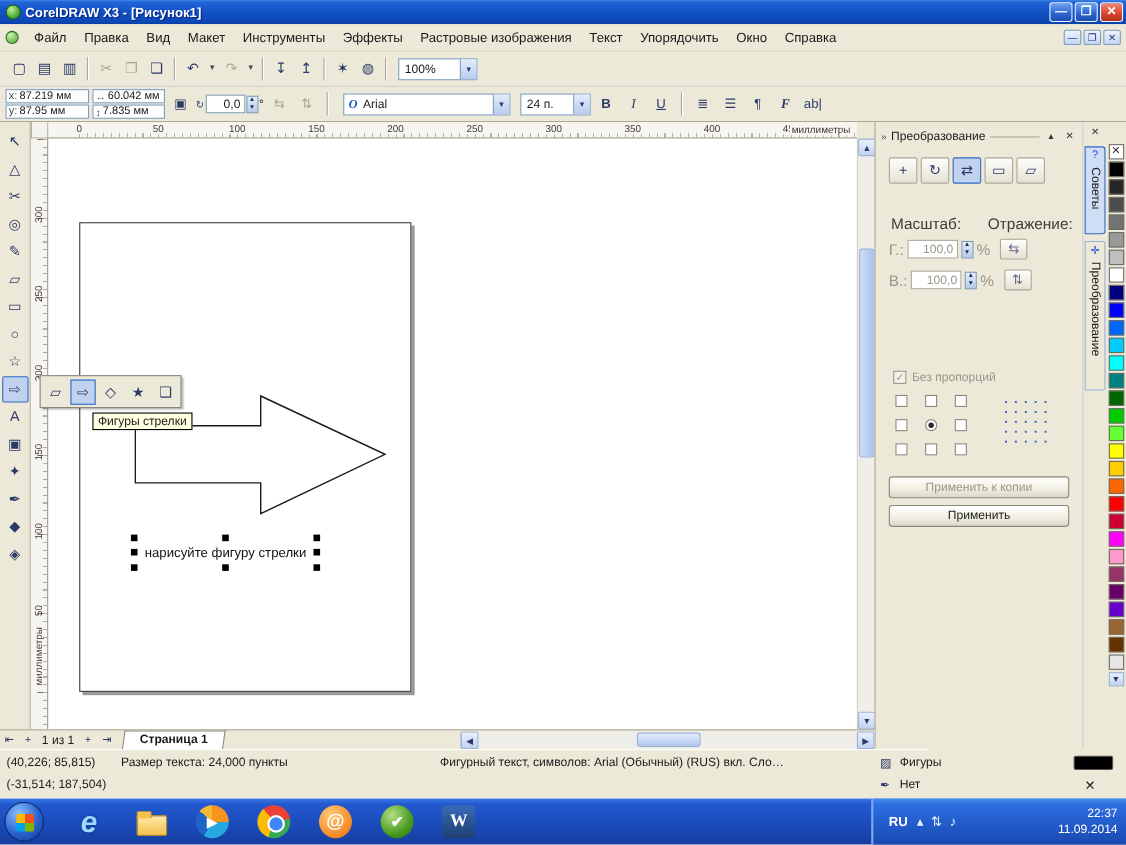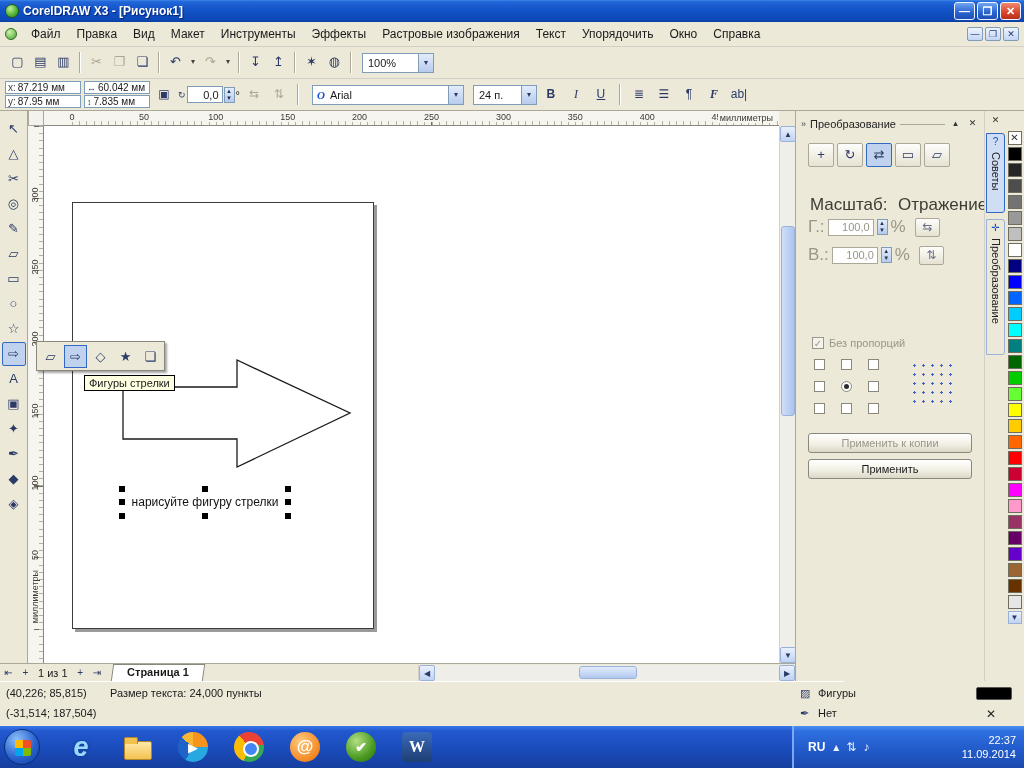--- a/index.html
+++ b/index.html
@@ -122,21 +122,21 @@
   .docker{position:absolute;left:795px;top:0;width:189px;height:570px;background:#ece9d8;border-left:1px solid #aca899;}
   .dk-header{position:absolute;left:5px;top:5px;right:5px;height:15px;display:flex;align-items:center;gap:4px;}
   .dk-header .chev{font-size:9px;color:#444;}
   .dk-header .ttl{font-size:11px;color:#222;}
   .dk-header .dash{flex:1;border-top:1px solid #aca899;margin-top:1px;}
   .dk-small{width:13px;height:13px;font-size:9px;line-height:12px;text-align:center;color:#333;}
   #docker-toolbar{position:absolute;left:12px;top:32px;display:flex;gap:3px;}
   .dk-btn{width:26px;height:24px;line-height:22px;text-align:center;font-size:13px;color:#2b3a67;
     background:linear-gradient(#fdfdfb,#e6e2d2);border:1px solid #aca899;border-radius:2px;}
   .dk-btn.active{background:#c1d2ee;border:1px solid #316ac5;}
-  .dk-label{position:absolute;font-size:17px;color:#3e3c35;}
+  .dk-label{position:absolute;font-size:14px;color:#3e3c35;}
   .dk-gray{color:#9a9689;}
   .dk-row{position:absolute;left:12px;display:flex;align-items:center;gap:3px;}
   .dk-field{width:46px;height:17px;background:#fff;border:1px solid #aca899;color:#9a9689;
     font-size:11px;display:flex;align-items:center;justify-content:flex-end;padding:0 3px;}
   .mir-btn{width:25px;height:19px;line-height:17px;text-align:center;font-size:12px;color:#6a6a8a;
     background:linear-gradient(#fdfdfb,#e6e2d2);border:1px solid #aca899;border-radius:2px;margin-left:6px;}
   .chk{display:flex;align-items:center;gap:5px;position:absolute;left:16px;top:226px;}
   .chk .box{width:12px;height:12px;background:#f4f2ea;border:1px solid #9a9689;font-size:10px;
     line-height:11px;text-align:center;color:#9a9689;}
   #anchor-grid{position:absolute;left:18px;top:248px;display:grid;grid-template-columns:repeat(3,11px);
@@ -533,20 +533,21 @@
     <span class="hscroll">
       <span class="sbtn left">◀</span>
       <span class="hthumb"></span>
       <span class="sbtn right">▶</span>
     </span>
   </div>
 
   <div class="statusbar">
     <span class="st" style="left:6px;top:5px">(40,226; 85,815)</span>
     <span class="st" style="left:110px;top:5px">Размер текста: 24,000 пункты</span>
+    <span class="st" style="left:400px;top:5px">Фигурный текст, символов: Arial (Обычный) (RUS) вкл. Сло…</span>
     <span class="st st-ic" style="left:800px;top:5px">▨</span>
     <span class="st" style="left:818px;top:5px">Фигуры</span>
     <span class="fill-swatch"></span>
     <span class="st" style="left:6px;top:25px">(-31,514; 187,504)</span>
     <span class="st st-ic" style="left:800px;top:25px">✒</span>
     <span class="st" style="left:818px;top:25px">Нет</span>
     <span class="no-outline-x">✕</span>
   </div>
 
   <div class="taskbar">

